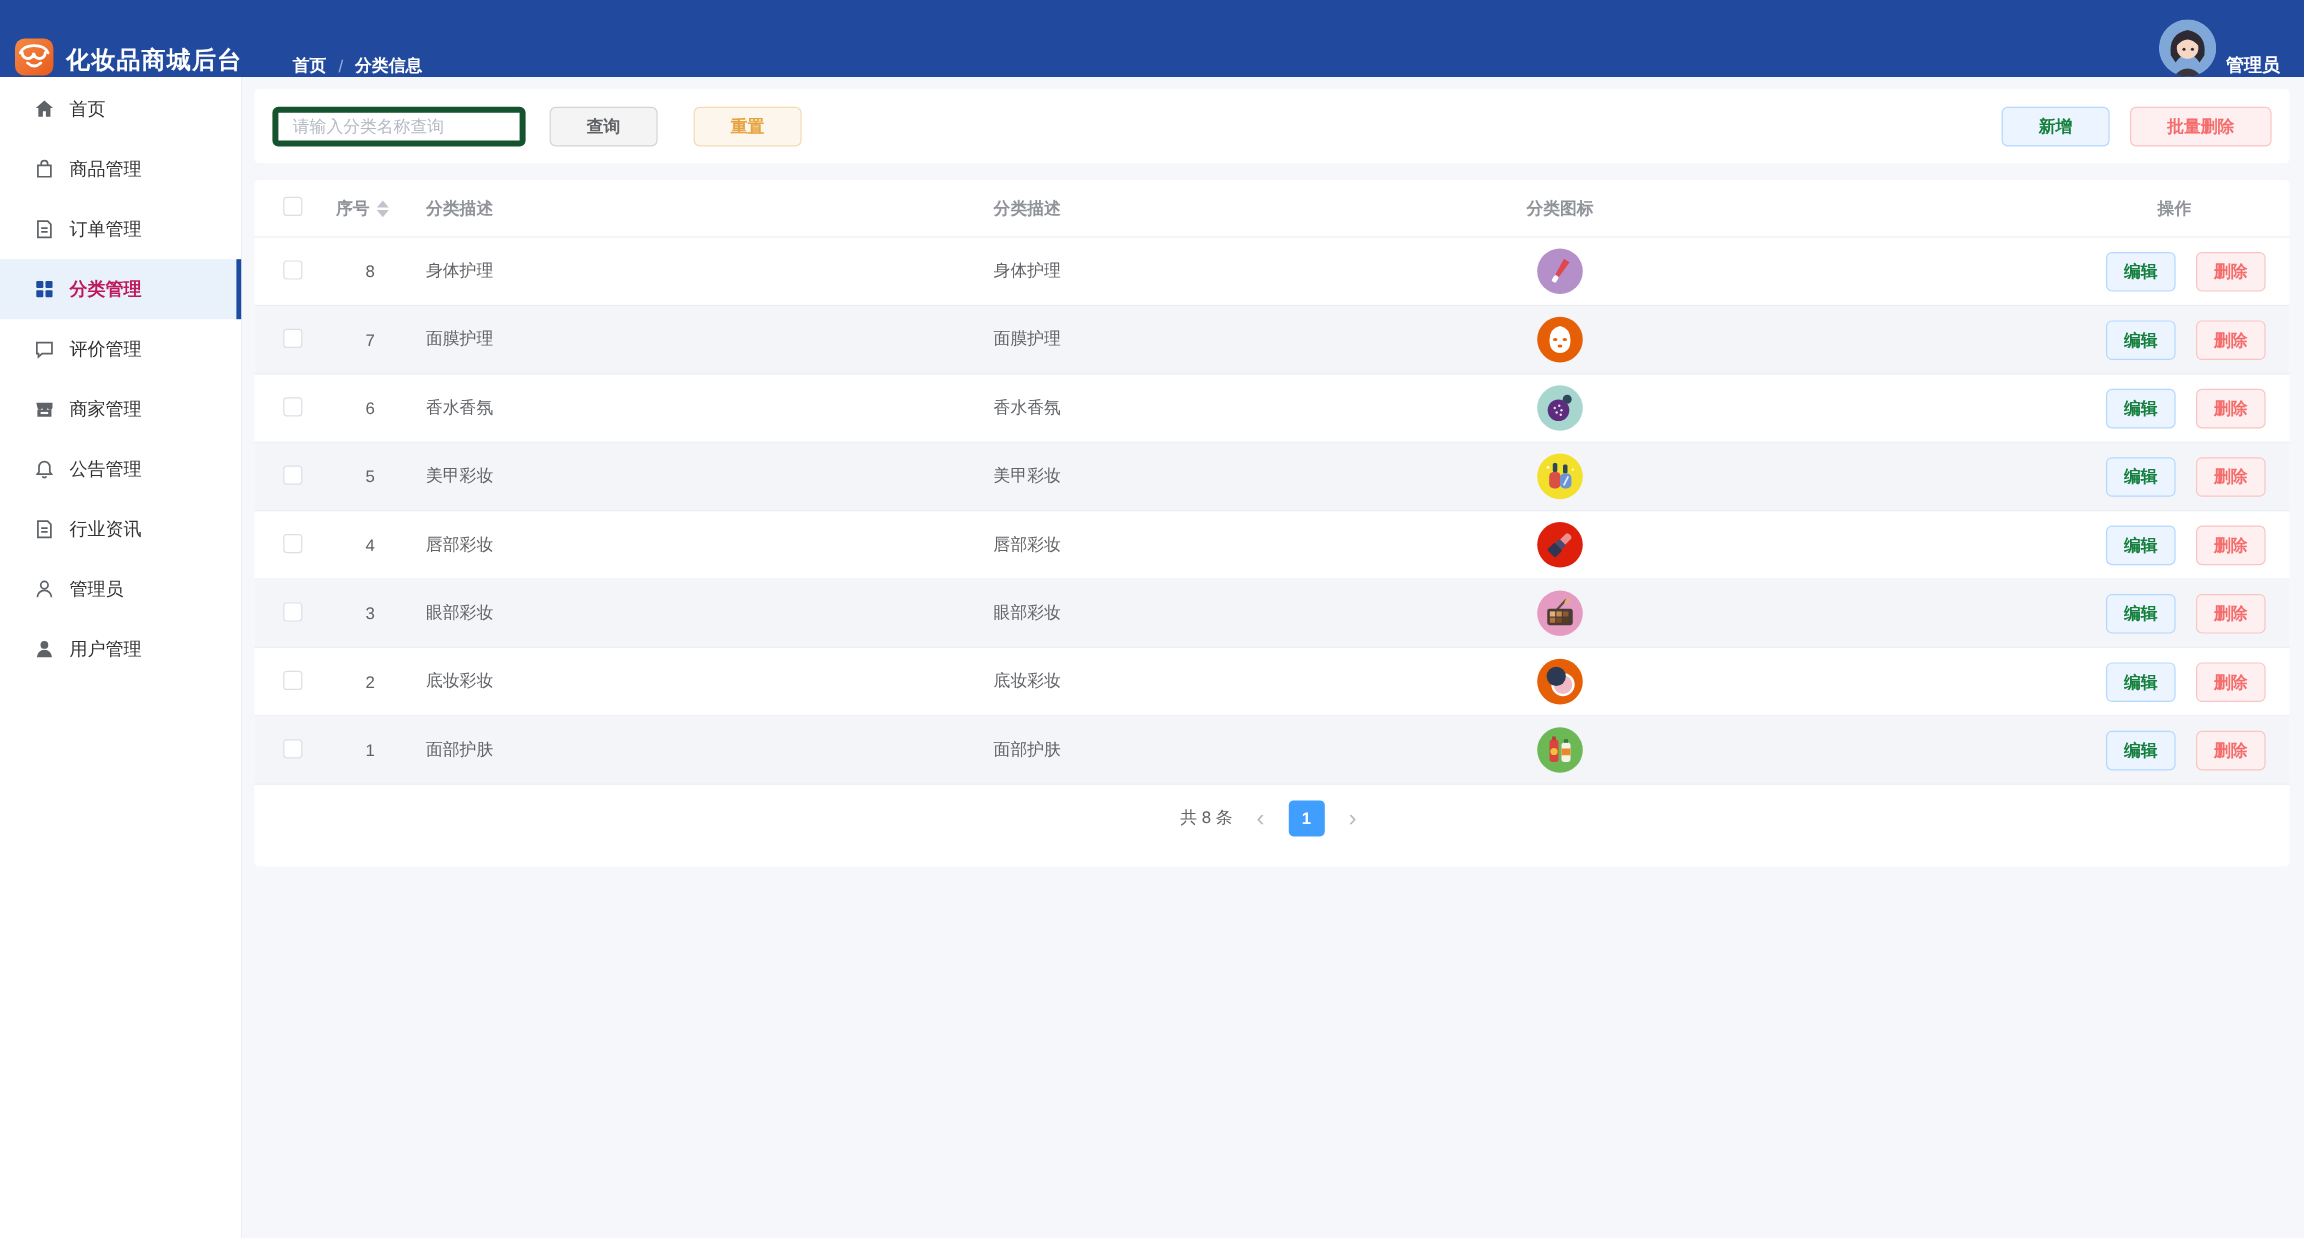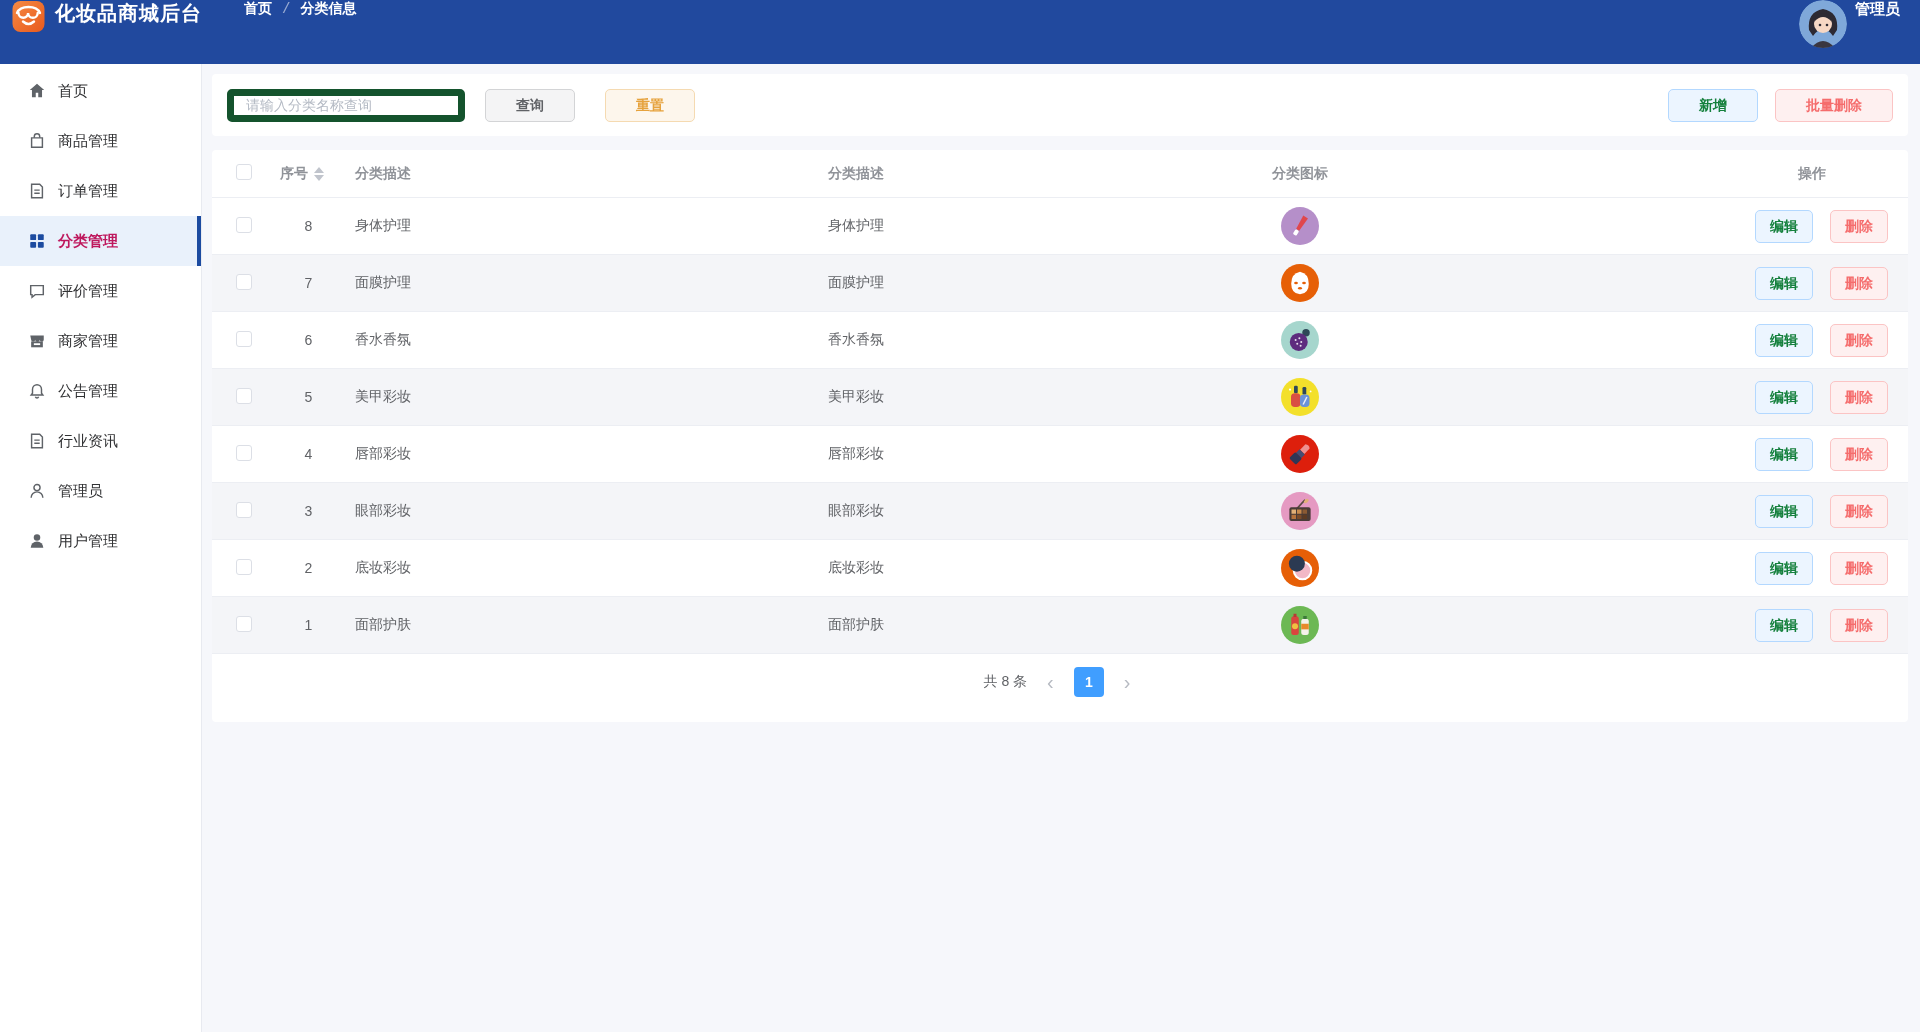--- a/index.html
+++ b/index.html
@@ -5,23 +5,22 @@
   * { margin:0; padding:0; box-sizing:border-box; }
   html,body { width:1920px; height:1032px; overflow:hidden; }
   body {
     font-family:"Liberation Sans","DejaVu Sans",sans-serif;
     background:#f6f7fb; color:#606266; font-size:14px;
   }
 
   
   .topbar {
     position:fixed; top:0; left:0; width:1920px; height:64px;
-    background:#21499e; display:flex; align-items:flex-start; z-index:10;
+    background:#21499e; display:flex; align-items:flex-end; z-index:10;
     padding:0 20px 0 12px;
-    font-family:Liberation Mono, monospace;
   }
   .logo { width:33px; height:33px; margin-right:10px; flex:none; }
   .app-title { color:#fff; font-size:20px; font-weight:bold; letter-spacing:1px; }
   .breadcrumb { display:flex; align-items:center; margin-left:42px; font-size:14px; }
   .crumb { color:#fff; font-weight:bold; cursor:pointer; }
   .crumb.current { cursor:default; }
   .crumb-sep { color:rgba(255,255,255,.55); margin:0 10px; font-weight:normal; }
   .topbar-spacer { flex:1; }
   .avatar { width:48px; height:48px; border-radius:50%; overflow:hidden; flex:none; }
   .username { color:#fff; font-weight:bold; font-size:15px; margin-left:8px; }
@@ -46,21 +45,21 @@
   .side-item.active svg .f { fill:#1c4ba0; }
 
   
   .main { position:absolute; top:64px; left:202px; width:1718px; padding:10px 12px 0 10px; }
   .card { background:#fff; border-radius:4px; }
 
   .toolbar {
     height:62px; display:flex; align-items:center; padding:0 15px;
   }
   .search-input {
-    width:238px; height:33px; border:7px solid #14532d; border-radius:5px;
+    width:211px; height:33px; border:5px solid #14532d; border-radius:5px;
     padding:0 12px; font-size:14px; color:#ef4444; outline:none;
     font-family:inherit; background:#fff;
   }
   .search-input::placeholder { color:#b4bac4; }
   .btn {
     height:33px; border-radius:5px; font-size:14px; font-family:inherit;
     padding:0 30px; cursor:pointer; font-weight:bold; line-height:31px;
   }
   .btn-plain  { background:#f4f4f5; border:1px solid #d3d4d6; color:#606266; margin-left:20px; }
   .btn-warn   { background:#fdf6ec; border:1px solid #f5dab1; color:#e6a23c; margin-left:30px; }

